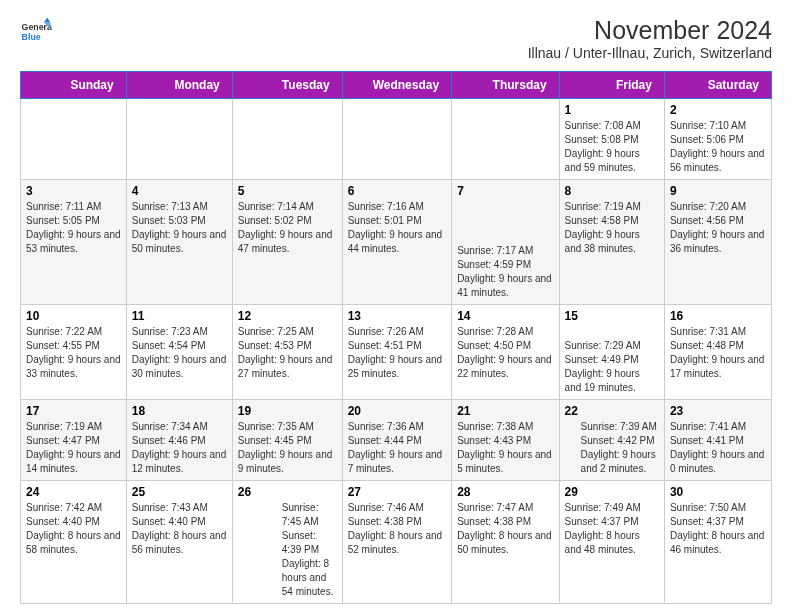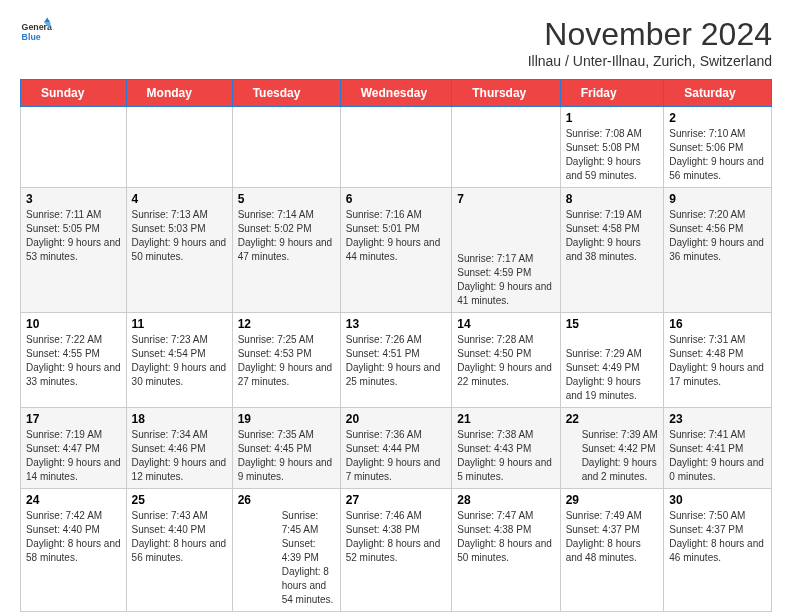--- a/index.html
+++ b/index.html
@@ -22,38 +22,38 @@
       gap: 4px;
     }
     .logo-icon {
       width: 32px;
       height: 32px;
     }
     .title-block {
       text-align: right;
     }
     .month-title {
-      font-size: 32px;
+      font-size: 25px;
       font-weight: normal;
       color: #333;
     }
     .location {
       font-size: 14px;
       color: #333;
     }
     .calendar {
       width: 100%;
       border-collapse: collapse;
       font-size: 11px;
     }
     .calendar th {
-      background: #ef4444;
+      background: #a21caf;
       color: #fff;
-      padding: 6px 20px;
-      text-align: left;
+      padding: 6px 12px;
+      text-align: right;
       font-weight: bold;
       font-size: 12px;
       border: 1px solid #2a7ad4;
     }
     .calendar td {
       border: 1px solid #ccc;
       vertical-align: top;
       padding: 4px 5px;
       width: 113px;
       min-height: 80px;

